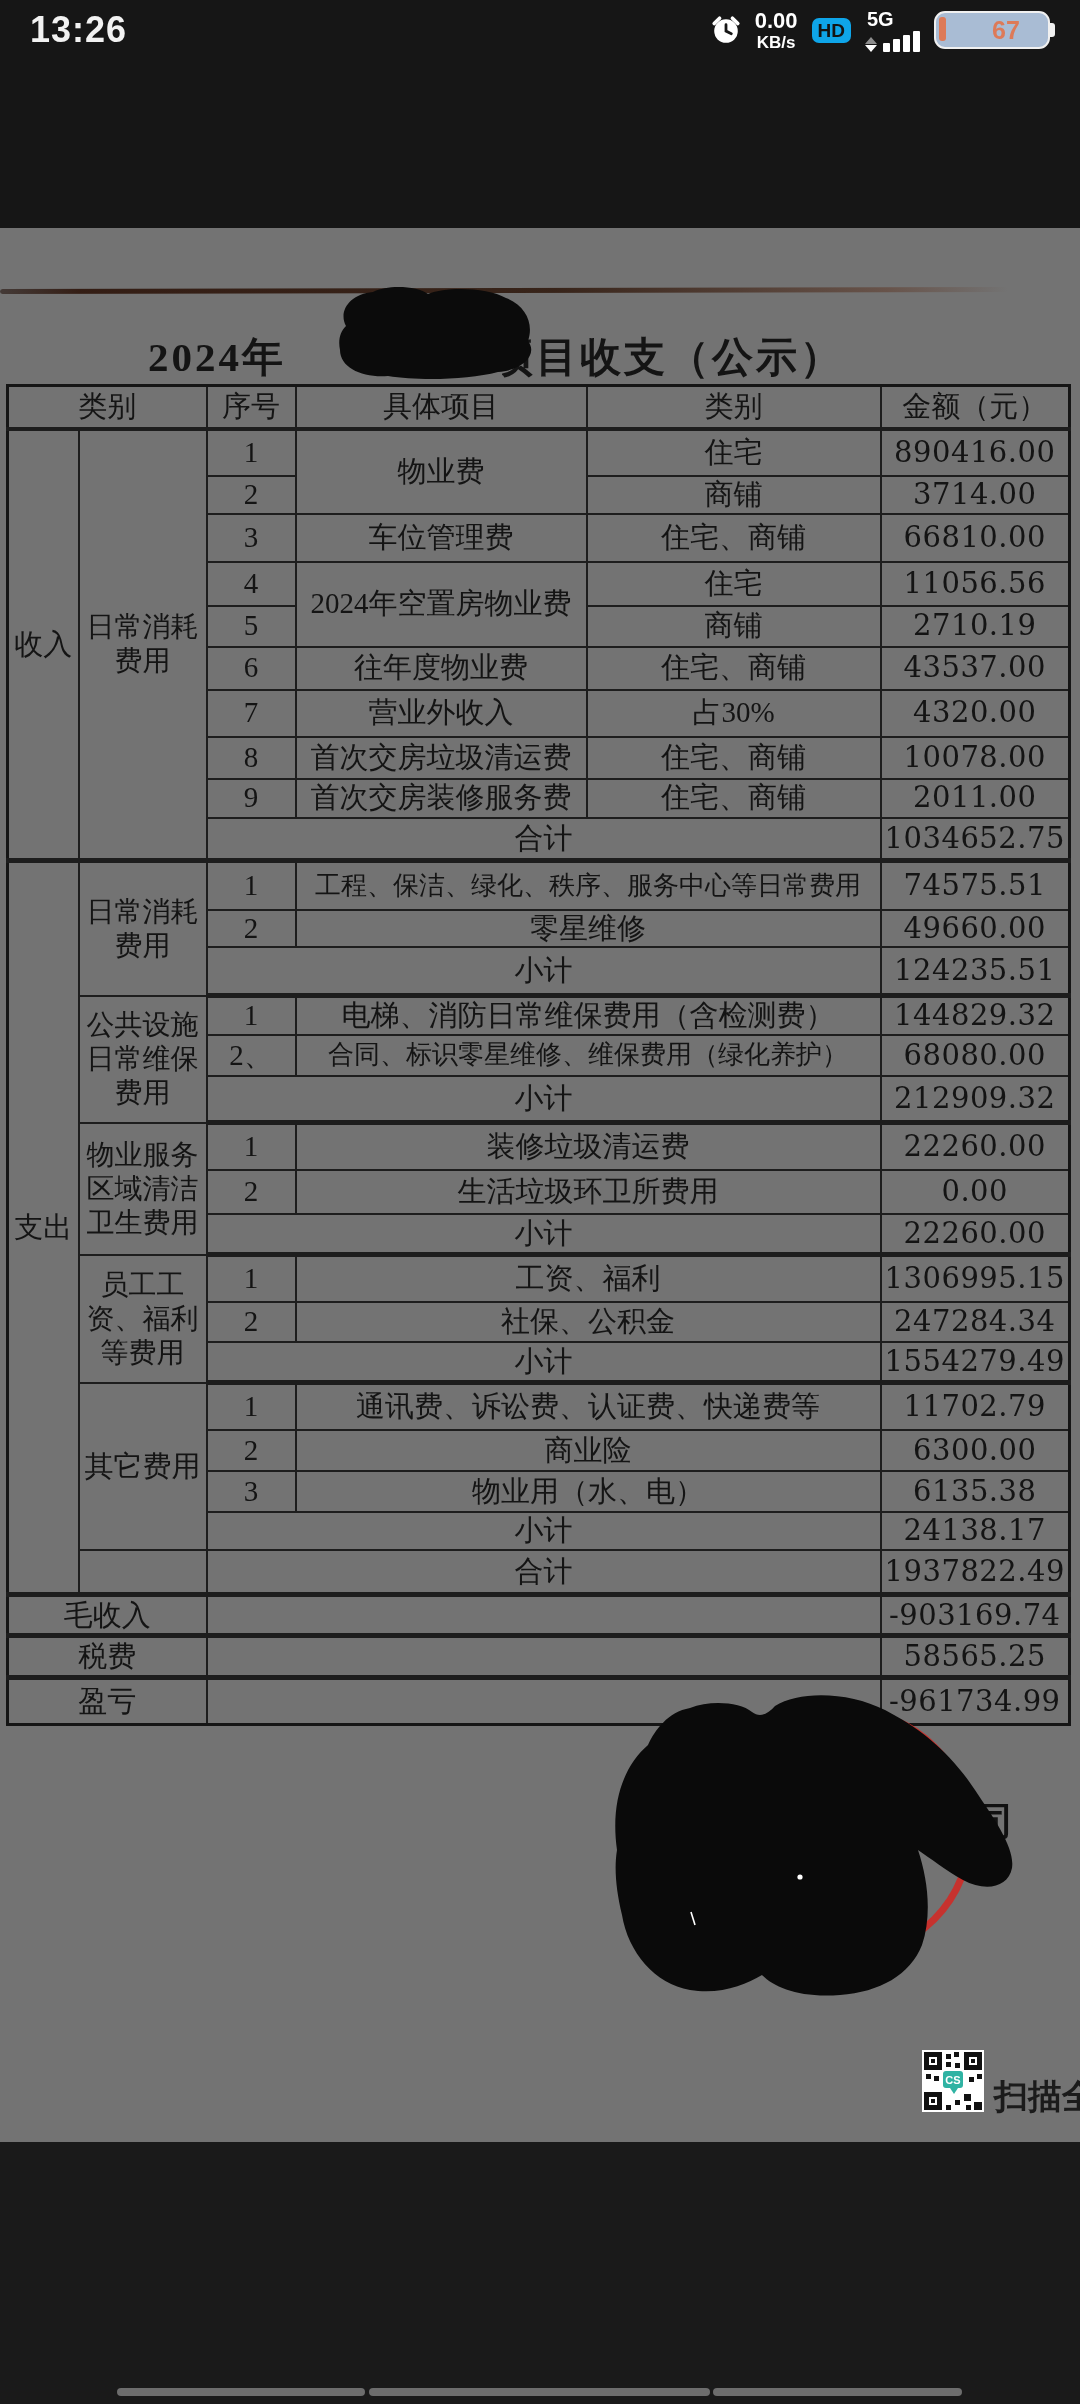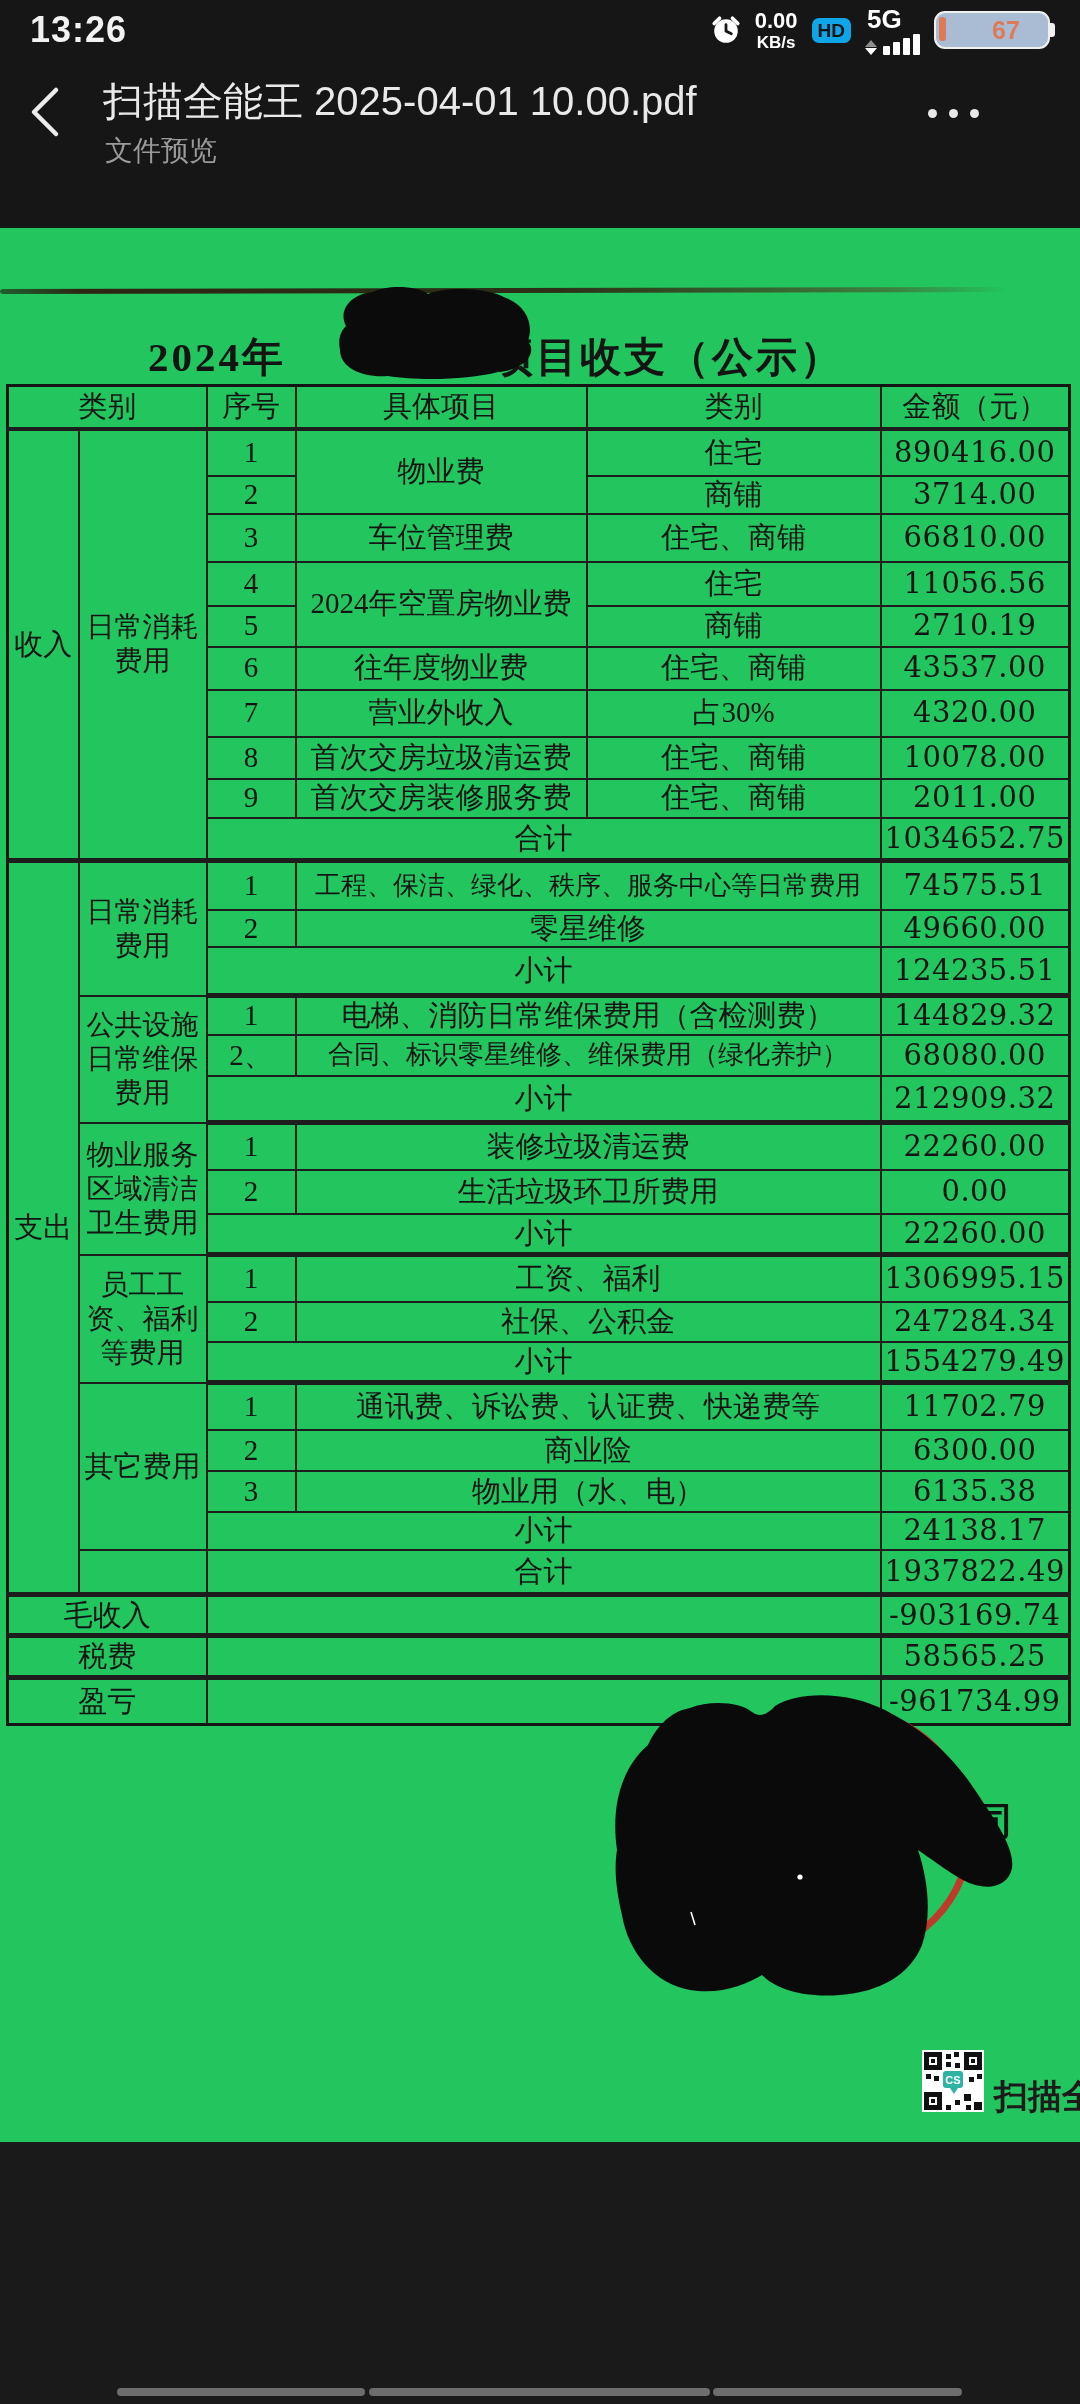--- a/index.html
+++ b/index.html
@@ -9,21 +9,21 @@
   .status-bar{position:absolute;left:0;top:0;width:1080px;height:60px;display:flex;
               align-items:center;justify-content:space-between;padding:0 30px;box-sizing:border-box;}
   .sb-time{color:#f2f2f2;font-size:36px;font-weight:bold;letter-spacing:1px;}
   .sb-right{display:flex;align-items:center;gap:14px;}
   .sb-speed{display:flex;flex-direction:column;align-items:center;line-height:1;color:#fff;}
   .sb-speed .v{font-size:22px;font-weight:bold;}
   .sb-speed .u{font-size:17px;font-weight:bold;margin-top:2px;}
   .hd-badge{background:#0ea5e9;color:#141414;font-weight:bold;font-size:19px;border-radius:7px;
             padding:3px 6px;line-height:1;}
   .net{display:flex;flex-direction:column;align-items:flex-start;line-height:1;}
-  .net .g{color:#fff;font-weight:bold;font-size:26px;margin-left:2px;}
+  .net .g{color:#fff;font-weight:bold;font-size:20px;margin-left:2px;}
   .net-row{display:flex;align-items:flex-end;gap:2px;margin-top:2px;}
   .tri{width:0;height:0;border-left:6px solid transparent;border-right:6px solid transparent;}
   .tri-up{border-bottom:7px solid #8d8d8d;}
   .tri-down{border-top:7px solid #ffffff;margin-top:1px;}
   .bars{display:flex;align-items:flex-end;gap:3px;margin-left:4px;}
   .bars i{display:block;width:7px;background:#fff;border-radius:1px;}
   .battery{position:relative;width:84px;height:34px;border:2px solid #f0f0f0;border-radius:11px;
            background:#a9bcd4;display:flex;align-items:center;justify-content:center;padding-left:28px;}
   .battery .nub{position:absolute;right:-7px;top:10px;width:5px;height:14px;background:#f0f0f0;
                 border-radius:0 3px 3px 0;}
@@ -31,21 +31,21 @@
   .battery .pct{color:#dd7a58;font-size:25px;font-weight:bold;}
   
   .app-bar{position:absolute;left:0;top:60px;width:1080px;height:168px;}
   .back-btn{position:absolute;left:22px;top:22px;width:48px;height:60px;}
   .title{position:absolute;left:103px;top:14px;width:830px;color:#e9e9e9;font-size:40px;
          white-space:nowrap;overflow:hidden;}
   .subtitle{position:absolute;left:105px;top:72px;color:#9b9b9b;font-size:28px;}
   .menu-btn{position:absolute;right:82px;top:38px;width:70px;height:30px;display:flex;gap:12px;align-items:center;}
   .menu-btn b{width:9px;height:9px;border-radius:50%;background:#e8e8e8;}
   
-  .page{position:absolute;left:0;top:228px;width:1080px;height:1914px;background:#22c55e;overflow:hidden;}
+  .page{position:absolute;left:0;top:228px;width:1080px;height:1914px;background:#737373;overflow:hidden;}
   .scan-line{position:absolute;left:0;top:60px;width:1008px;height:5px;border-radius:3px;
      background:linear-gradient(to right,rgba(30,12,6,.55),rgba(45,20,10,.9) 8%,rgba(45,22,10,.85) 55%,rgba(90,45,25,.45) 88%,rgba(90,45,25,0));
      transform:rotate(-.12deg);}
   .doc-title{position:absolute;left:148px;top:102px;display:flex;color:#141414;
      font-family:"Liberation Serif","DejaVu Serif",serif;font-size:41px;font-weight:bold;letter-spacing:3px;white-space:nowrap;}
   .doc-title .gap{display:inline-block;width:206px;}
   .title-blob{position:absolute;left:328px;top:58px;}
   
   .fin-table{position:absolute;left:6px;top:156px;border-collapse:collapse;table-layout:fixed;
      width:1062px;border:3px solid #151515;color:#141414;
@@ -102,32 +102,20 @@
         </div>
       </div>
       <div class="battery">
         <span class="stripe"></span>
         <span class="pct">67</span>
         <span class="nub"></span>
       </div>
     </div>
   </div>
 
-  <div class="app-bar">
-    <svg class="back-btn" viewBox="0 0 48 60">
-      <polyline points="34,8 12,30 34,52" fill="none" stroke="#ececec" stroke-width="4.5" stroke-linecap="round" stroke-linejoin="round"></polyline>
-    </svg>
-    <div class="title">扫描全能王 2025-04-01 10.00.pdf</div>
-    <div class="subtitle">文件预览</div>
-    <div class="menu-btn">
-        <b></b>
-        <b></b>
-        <b></b>
-      </div>
-  </div>
 
   <div class="page">
     <div class="scan-line"></div>
 
     <div class="doc-title">
       <span>2024年</span>
       <span class="gap"></span>
       <span>项目收支（公示）</span>
     </div>
     <svg class="title-blob" width="215" height="95" viewBox="0 0 215 95">

